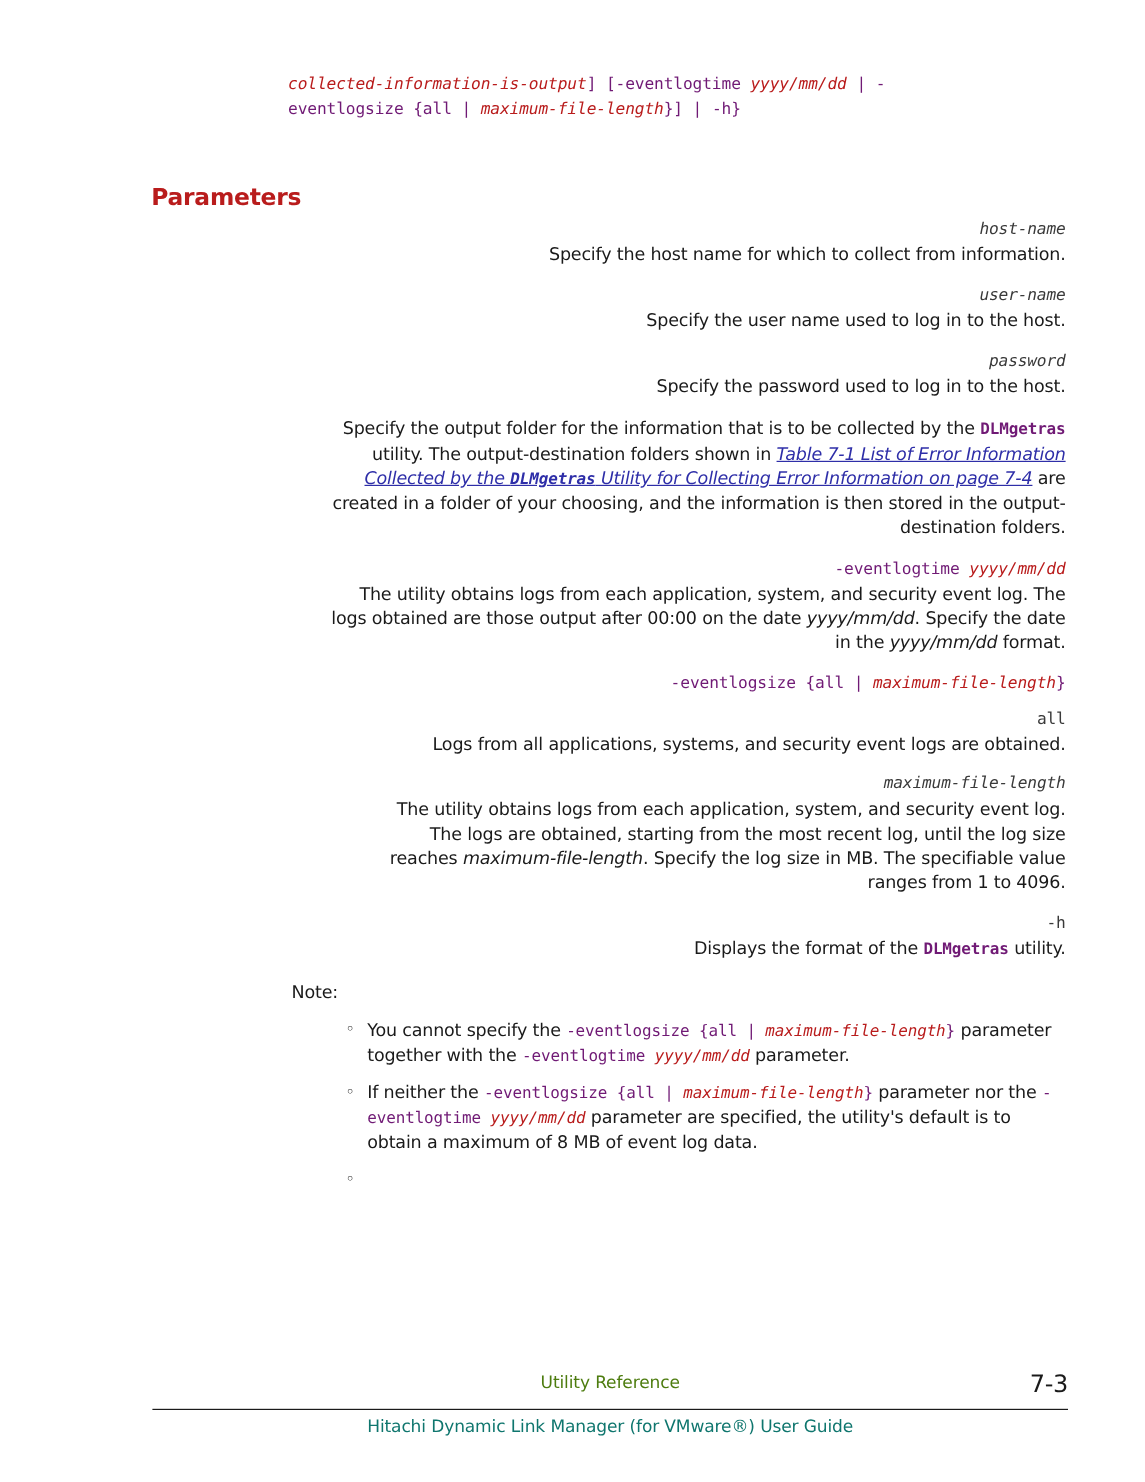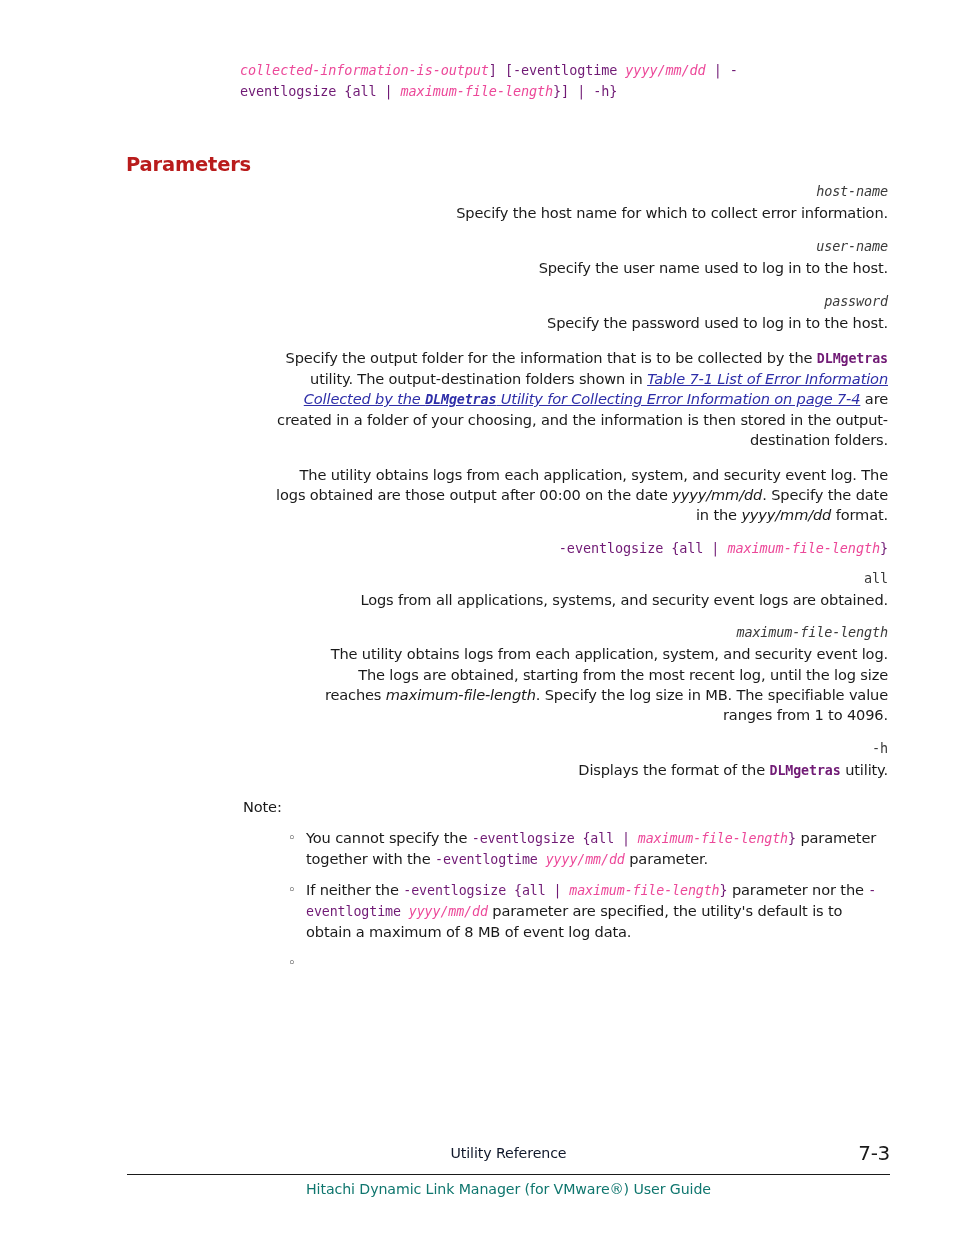--- a/index.html
+++ b/index.html
@@ -25,21 +25,21 @@
   .mono {
     font-family: "DejaVu Sans Mono", monospace;
     font-size: 13.5px;
     color: #701a75;
     letter-spacing: -0.1px;
   }
   .mono-i {
     font-family: "DejaVu Sans Mono", monospace;
     font-style: italic;
     font-size: 13.5px;
-    color: #ec4899;
+    color: #b91c1c;
     letter-spacing: -0.1px;
   }
   .it { font-style: italic; }
 
   
   .synopsis {
     position: absolute;
     left: 240px;
     top: 60px;
     width: 660px;
@@ -151,21 +151,21 @@
     position: relative;
     height: 24px;
   }
   .footer-center {
     position: absolute;
     left: 0;
     right: 0;
     text-align: center;
     font-family: "DejaVu Sans", sans-serif;
     font-size: 14.2px;
-    color: #0f172a;
+    color: #4d7c0f;
     letter-spacing: -0.1px;
   }
   .footer-page {
     position: absolute;
     right: 0;
     top: -4px;
     font-family: "DejaVu Sans", sans-serif;
     font-size: 20px;
     font-weight: normal;
     color: #1a1a1a;
@@ -192,38 +192,39 @@
 <div class="page">
 
   <div class="synopsis"><span class="mono-i">collected-information-is-output</span><span class="mono">] [-eventlogtime </span><span class="mono-i">yyyy/mm/dd</span><span class="mono"> | -</span><br><span class="mono">eventlogsize {all | </span><span class="mono-i">maximum-file-length</span><span class="mono">}] | -h}</span></div>
 
   <h1 class="heading">Parameters</h1>
 
   <div class="content">
 
     <div class="block">
       <p class="term mono-i">host-name</p>
-      <p class="desc">Specify the host name for which to collect error information.</p>
+      <p class="desc">Specify the host name for which to collect from information.</p>
     </div>
 
     <div class="block">
       <p class="term mono-i">user-name</p>
       <p class="desc">Specify the user name used to log in to the host.</p>
     </div>
 
     <div class="block">
       <p class="term mono-i">password</p>
       <p class="desc">Specify the password used to log in to the host.</p>
     </div>
 
     <div class="block">
       <p class="desc"><span>Specify the output folder for the information that is to be collected by the </span><span class="mono">DLMgetras</span><span> utility. The output-destination folders shown in </span><a class="xref" href="#"><span>Table 7-1 List of Error Information Collected by the </span><span class="mono-i">DLMgetras</span><span> Utility for Collecting Error Information on page 7-4</span></a><span> are created in a folder of your choosing, and the information is then stored in the output-destination folders.</span></p>
     </div>
 
     <div class="block">
+      <p class="term"><span class="mono">-eventlogtime </span><span class="mono-i">yyyy/mm/dd</span></p>
       <p class="desc"><span>The utility obtains logs from each application, system, and security event log. The logs obtained are those output after 00:00 on the date </span><span class="it">yyyy/mm/dd</span><span>. Specify the date in the </span><span class="it">yyyy/mm/dd</span><span> format.</span></p>
     </div>
 
     <div class="block">
       <p class="term"><span class="mono">-eventlogsize {all | </span><span class="mono-i">maximum-file-length</span><span class="mono">}</span></p>
 
       <div class="sub" style="margin-top:12px">
         <p class="term mono">all</p>
         <p class="desc">Logs from all applications, systems, and security event logs are obtained.</p>
       </div>

